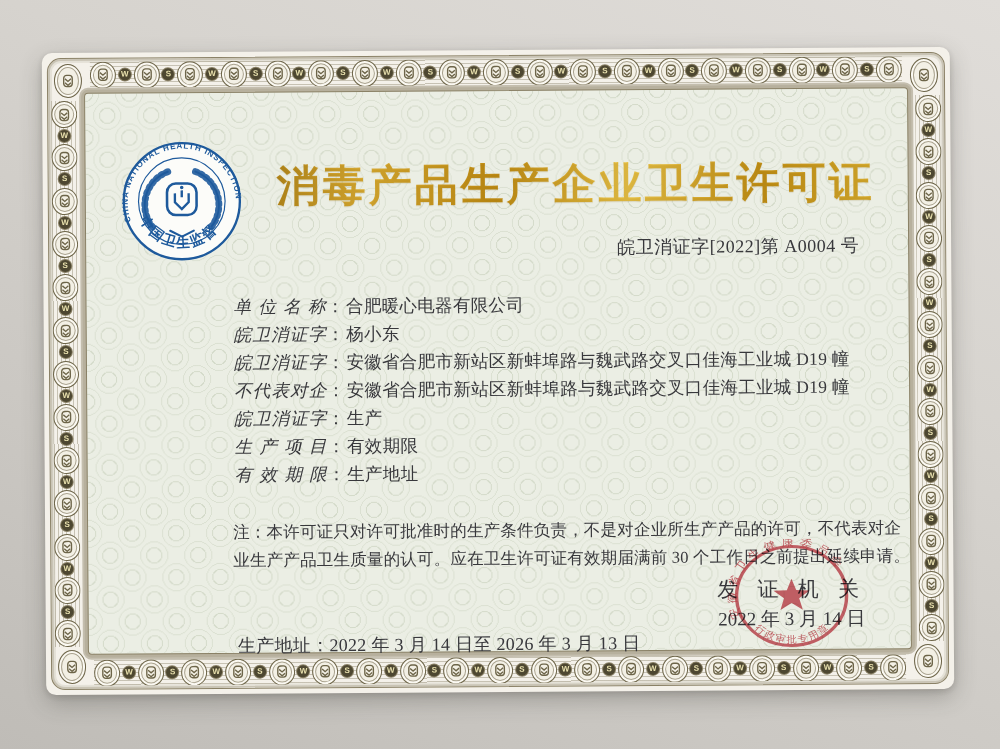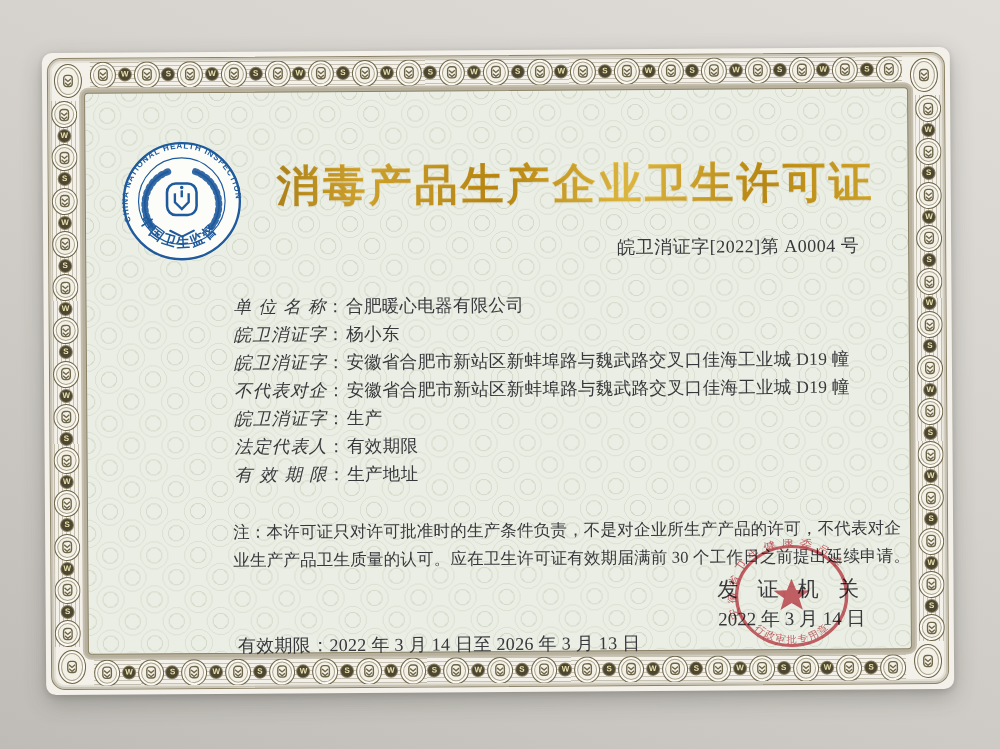--- a/index.html
+++ b/index.html
@@ -642,21 +642,21 @@
           <span class="flabel">不代表对企</span>
             <span class="fcolon">：</span>
           <span class="fvalue">安徽省合肥市新站区新蚌埠路与魏武路交叉口佳海工业城 D19 幢</span>
         </div>
         <div class="frow">
           <span class="flabel">皖卫消证字</span>
             <span class="fcolon">：</span>
           <span class="fvalue">生产</span>
         </div>
         <div class="frow">
-          <span class="flabel">法定代表人</span>
+          <span class="flabel">生产项目</span>
             <span class="fcolon">：</span>
           <span class="fvalue">有效期限</span>
         </div>
         <div class="frow">
           <span class="flabel">有效期限</span>
             <span class="fcolon">：</span>
           <span class="fvalue">生产地址</span>
         </div>
       </div>
 
@@ -679,18 +679,18 @@
             <path id="sealBotArc" d="M -41 32 A 52 52 0 0 0 41 32" fill="none"></path>
             <text font-size="10.5" fill="#c33b46" opacity=".85" letter-spacing="1.5">
               <textPath href="#sealBotArc" startOffset="6%">行政审批专用章</textPath>
             </text>
             <path fill="#c33b46" opacity=".85" d="M0,-19 L-4.7,-6.5 L-18.1,-5.9 L-7.6,2.5 L-11.2,15.4 L0,7.8 L11.2,15.4 L7.6,2.5 L18.1,-5.9 L4.7,-6.5 Z"></path>
           </g>
         </svg>
       </div>
 
       <div class="validity">
-        <span>有效期限：</span><span>2022 年 3 月 14 日至 2026 年 3 月 13 日</span>
+        <span>生产地址：</span><span>2022 年 3 月 14 日至 2026 年 3 月 13 日</span>
       </div>
 
     </div>
   </div>
 </div>
 
 </body></html>

